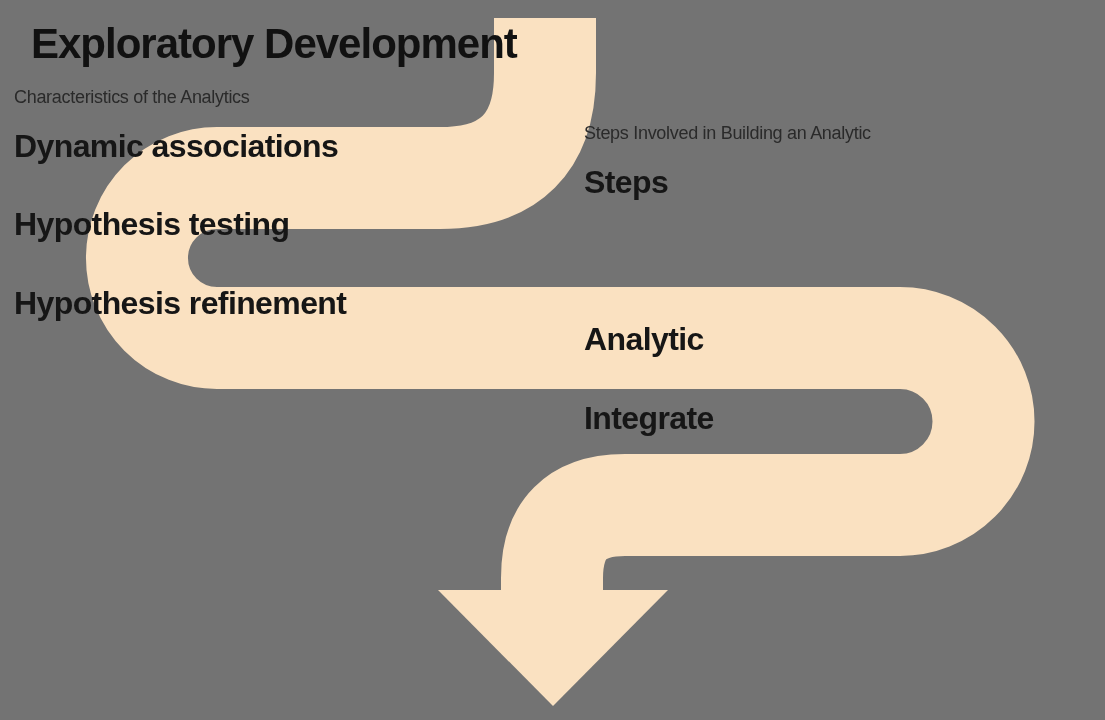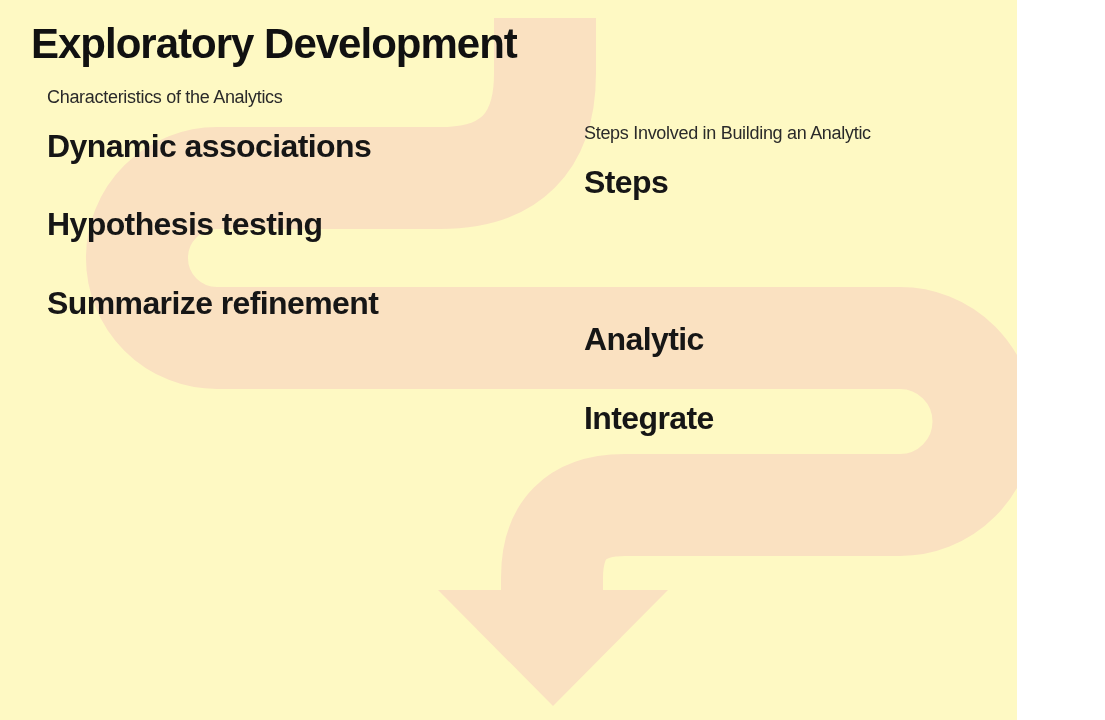--- a/index.html
+++ b/index.html
@@ -3,24 +3,24 @@
 <meta charset="utf-8">
 <style>
   html, body {
     margin: 0;
     padding: 0;
     background: #ffffff;
     font-family: "Liberation Sans", sans-serif;
   }
   .canvas {
     position: relative;
-    width: 1017px;
+    width: 1105px;
     height: 720px;
     overflow: hidden;
-    background: #fef9c3;
+    background: #737373;
     text-decoration: underline;
   }
   .arrow-layer {
     position: absolute;
     left: 0;
     top: 0;
     z-index: 0;
   }
   .txt {
     position: absolute;
@@ -45,21 +45,21 @@
     line-height: 1.1;
     color: #2a2a2a;
   }
   .item {
     font-size: 32px;
     font-weight: 700;
     letter-spacing: -0.6px;
     line-height: 1.1;
     color: #161616;
   }
-  .col-left  { left: 47px; }
+  .col-left  { left: 14px; }
   .col-right { left: 584px; margin-top: 36px; }
   .row-1 { top: 129px; }
   .row-2 { top: 207px; text-align: center; }
   .row-3 { top: 286px; }
   .row-4 { top: 365px; }
 </style>
 </head>
 <body>
 
 <div class="canvas">
@@ -81,21 +81,21 @@
   <div class="txt page-title">Exploratory Development</div>
 
   <div class="txt col-header col-left">Characteristics of the Analytics</div>
 
   <div class="txt col-header col-right">Steps Involved in Building an Analytic</div>
 
   <div class="txt item col-left row-1">Dynamic associations</div>
 
   <div class="txt item col-left row-2">Hypothesis testing</div>
 
-  <div class="txt item col-left row-3">Summarize refinement</div>
+  <div class="txt item col-left row-3">Hypothesis refinement</div>
 
   <div class="txt item col-right row-1">Steps</div>
 
 
   <div class="txt item col-right row-3">Analytic</div>
 
   <div class="txt item col-right row-4">Integrate</div>
 
 </div>
 

